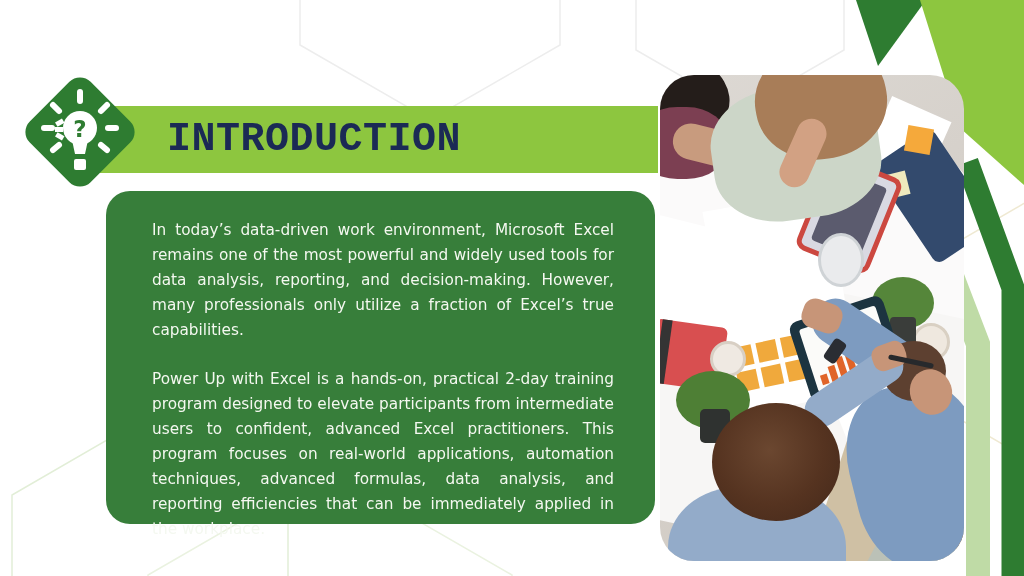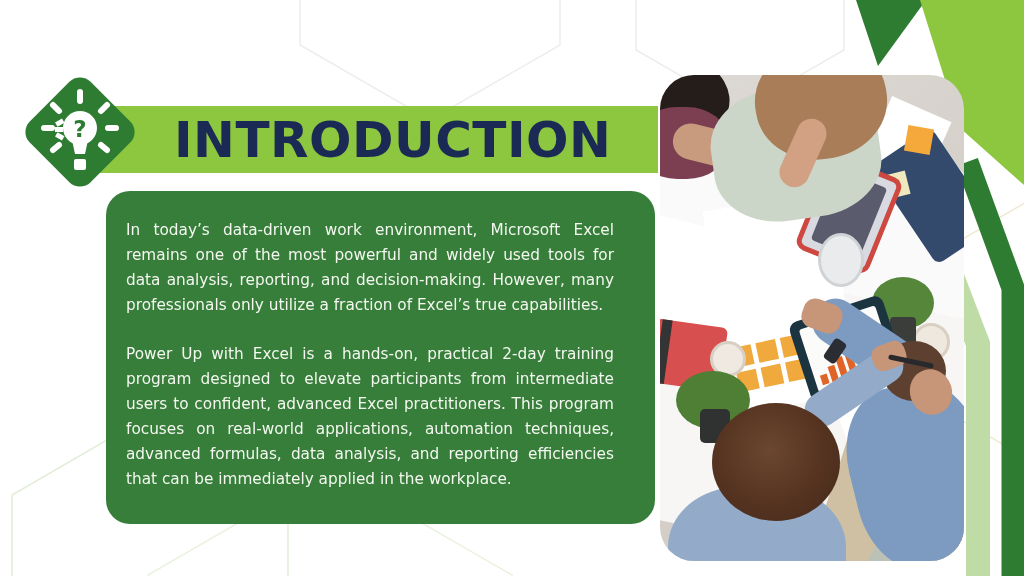--- a/index.html
+++ b/index.html
@@ -9,30 +9,30 @@
   }
   svg.layer{position:absolute;left:0;top:0;pointer-events:none;}
 
   
   .banner{
     position:absolute;left:100px;top:106px;width:558px;height:67px;
     background:var(--banner-green,#8dc63f);
     display:flex;align-items:center;z-index:4;
   }
   .banner h1{
-    margin:12px;padding:0 0 0 62px;
-    font-size:50px;font-weight:800;letter-spacing:.5px;
-    color:var(--title-navy,#1b2a55);line-height:1;
+    margin:5px;padding:0 0 0 62px;
+    font-size:40px;font-weight:800;letter-spacing:.5px;
+    color:var(--title-navy,#1b2a55);line-height:1;font-family:Liberation Mono, monospace;
   }
 
   
   .card{
     position:absolute;left:106px;top:191px;width:549px;height:333px;
     background:var(--card-green,#377e3a);border-radius:24px;z-index:3;
-    box-sizing:border-box;padding:27px 41px 0 20px;
+    box-sizing:border-box;padding:27px 41px 0 46px;
   }
   .card p{
     margin:0 0 24px 0;color:var(--body-text,#f4f8f0);
     font-size:15.3px;line-height:25px;text-align:justify;
   }
 
   
   .diamond{
     position:absolute;left:37px;top:89px;width:86px;height:86px;
     background:var(--accent-dark-green,#2e7c31);border-radius:15px;

